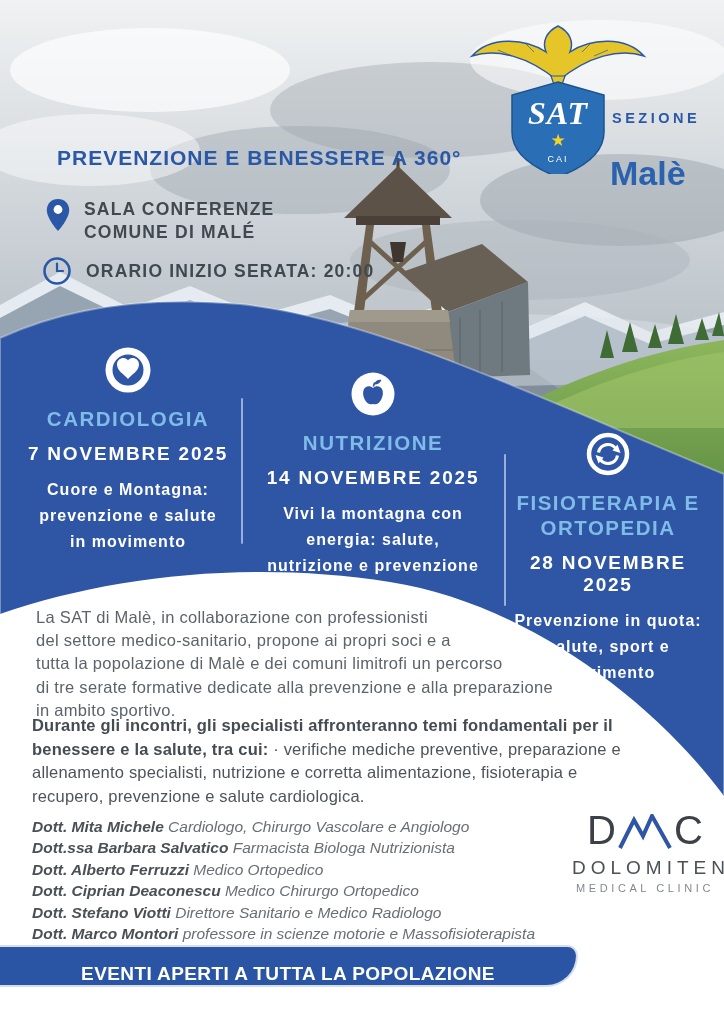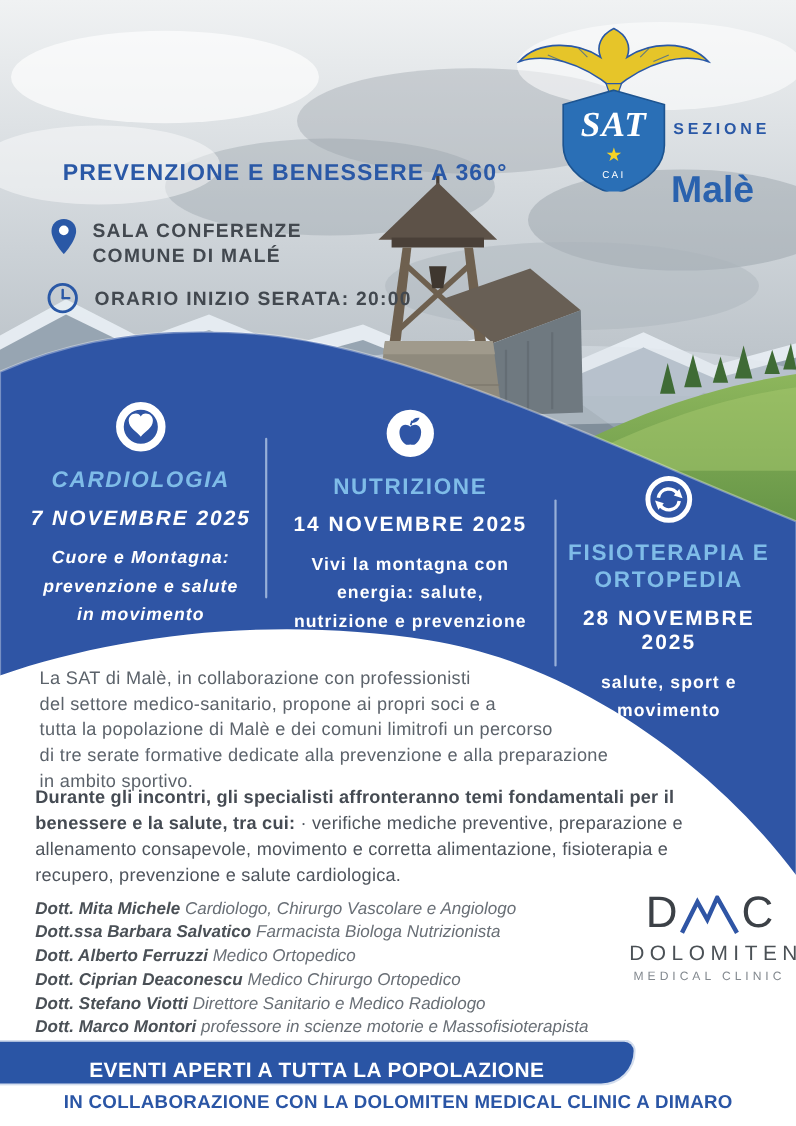--- a/index.html
+++ b/index.html
@@ -32,21 +32,21 @@
   .logo .sezione{position:absolute;left:144px;top:86px;color:#2a58a6;font-weight:700;
     font-size:14.5px;letter-spacing:3.5px;}
   .logo .male{position:absolute;left:142px;top:102px;color:#2a62ae;font-weight:700;font-size:34px;margin-top:28px;}
 
   
   .card{text-align:center;color:#fff;}
   .card .icon-wrap{margin:0 auto 12px auto;width:48px;height:48px;}
   .card .card-title{color:#7fbce8;font-weight:700;font-size:20.5px;letter-spacing:1.5px;line-height:25px;margin-bottom:12px;}
   .card .card-date{color:#fff;font-weight:700;font-size:19px;letter-spacing:1.8px;margin-bottom:12px;}
   .card .card-line{color:#fff;font-weight:600;font-size:16px;letter-spacing:1px;line-height:26px;}
-  #card-1{left:20px;top:364px;width:216px;font-style:italic;}
+  #card-1{left:20px;top:346px;width:216px;}
   #card-2{left:260px;top:370px;width:226px;}
   #card-3{left:506px;top:430px;width:204px;}
   .vdiv{width:2px;background:#a9c0e2;opacity:.85;border-radius:2px;}
   #vdiv-1{left:241px;top:398px;height:146px;}
   #vdiv-2{left:504px;top:454px;height:152px;}
 
   
   .p1{left:36px;top:606px;color:#5c636b;font-size:16.5px;line-height:23.2px;letter-spacing:.3px;}
   .p2{left:32px;top:714px;color:#4e545c;font-size:16.5px;line-height:23.6px;letter-spacing:.2px;}
   .p2 .b{font-weight:700;color:#454b53;}
@@ -234,36 +234,37 @@
       <svg width="48" height="48" viewBox="0 0 48 48">
         <circle cx="24" cy="24" r="19" fill="none" stroke="#ffffff" stroke-width="4.5"></circle>
         <path d="M14.5,22.5 A9.5,9.5 0 0 1 32.5,20" fill="none" stroke="#ffffff" stroke-width="3.2"></path>
         <polygon points="33.5,14.5 36.5,23 28.5,20.5" fill="#ffffff"></polygon>
         <path d="M33.5,25.5 A9.5,9.5 0 0 1 15.5,28" fill="none" stroke="#ffffff" stroke-width="3.2"></path>
         <polygon points="14.5,33.5 11.5,25 19.5,27.5" fill="#ffffff"></polygon>
       </svg>
     </div>
     <div class="card-title">FISIOTERAPIA E ORTOPEDIA</div>
     <div class="card-date">28 NOVEMBRE 2025</div>
+    <div class="card-line">Prevenzione in quota:</div>
     <div class="card-line">salute, sport e</div>
     <div class="card-line">movimento</div>
   </div>
 
   <div class="abs p1">
     <div>La SAT di Malè, in collaborazione con professionisti</div>
     <div>del settore medico-sanitario, propone ai propri soci e a</div>
     <div>tutta la popolazione di Malè e dei comuni limitrofi un percorso</div>
     <div>di tre serate formative dedicate alla prevenzione e alla preparazione</div>
     <div>in ambito sportivo.</div>
   </div>
 
   <div class="abs p2">
     <div class="b">Durante gli incontri, gli specialisti affronteranno temi fondamentali per il</div>
     <div><span class="b">benessere e la salute, tra cui:</span><span> · verifiche mediche preventive, preparazione e</span></div>
-    <div>allenamento consapevole, movimento e corretta alimentazione, fisioterapia e</div>
+    <div>allenamento specialisti, nutrizione e corretta alimentazione, fisioterapia e</div>
     <div>recupero, prevenzione e salute cardiologica.</div>
   </div>
 
   <div class="abs speakers">
     <div><span class="name">Dott. Mita Michele</span><span class="role"> Cardiologo, Chirurgo Vascolare e Angiologo</span></div>
     <div><span class="name">Dott.ssa Barbara Salvatico</span><span class="role"> Farmacista Biologa Nutrizionista</span></div>
     <div><span class="name">Dott. Alberto Ferruzzi</span><span class="role"> Medico Ortopedico</span></div>
     <div><span class="name">Dott. Ciprian Deaconescu</span><span class="role"> Medico Chirurgo Ortopedico</span></div>
     <div><span class="name">Dott. Stefano Viotti</span><span class="role"> Direttore Sanitario e Medico Radiologo</span></div>
     <div><span class="name">Dott. Marco Montori</span><span class="role"> professore in scienze motorie e Massofisioterapista</span></div>
@@ -277,15 +278,14 @@
       </svg>
       <span class="dmc-letter">C</span>
     </div>
     <div class="dmc-name">DOLOMITEN</div>
     <div class="dmc-sub">MEDICAL CLINIC</div>
   </div>
 
   <div class="abs banner">
     <span>EVENTI APERTI A TUTTA LA POPOLAZIONE</span>
   </div>
-  <div class="abs footer">IN COLLABORAZIONE CON LA DOLOMITEN MEDICAL CLINIC A DIMARO</div>
 
 </div>
 
 </body></html>

